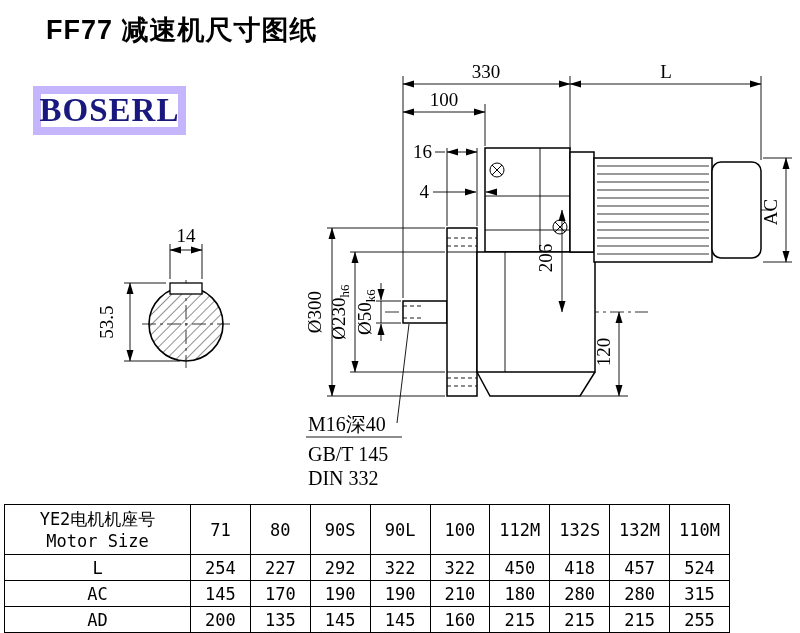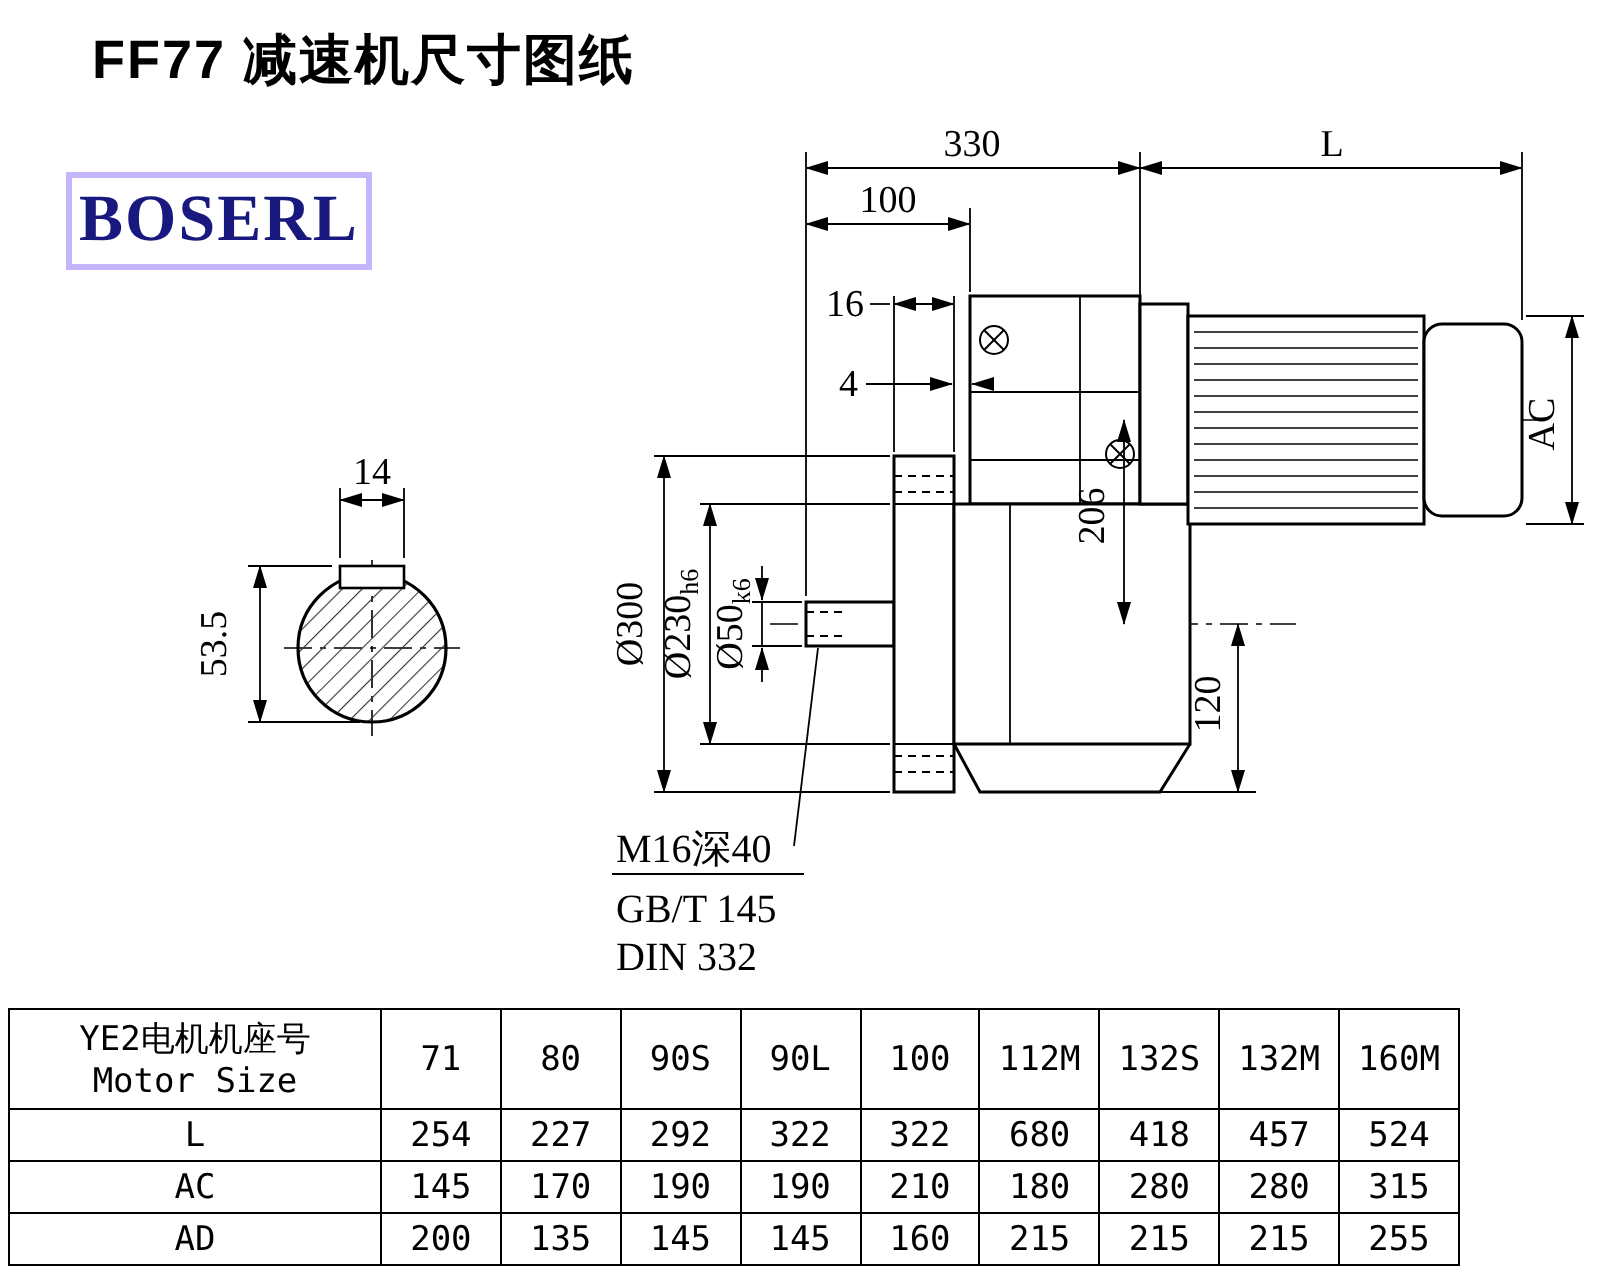--- a/index.html
+++ b/index.html
@@ -8,21 +8,21 @@
   #canvas { position:relative; width:800px; height:633px; background:#fff; overflow:hidden; }
 
   #title {
     position:absolute; left:46px; top:12px;
     font-size:27px; font-weight:bold; color:#000; letter-spacing:1px;
     font-family:"Liberation Sans", sans-serif;
     text-align:center;
   }
   #logo {
     position:absolute; left:33px; top:86px; width:153px; height:49px;
-    border:3px solid #c4b5fd; background:#fff;
+    border:8px solid #c4b5fd; background:#fff;
     display:flex; align-items:center; justify-content:center;
   }
   #logo span {
     font-family:"Liberation Serif", serif; font-size:33px; font-weight:600;
     color:#18187e; letter-spacing:1px;
   }
 
   #drawing { position:absolute; left:0; top:0; }
   #drawing text { font-family:"Liberation Serif", serif; fill:#000; }
   .dimtext { font-size:19px; }
@@ -241,30 +241,30 @@
         <div>Motor Size</div>
       </th>
       <th>71</th>
       <th>80</th>
       <th>90S</th>
       <th>90L</th>
       <th>100</th>
       <th>112M</th>
       <th>132S</th>
       <th>132M</th>
-      <th>160M</th>
+      <th>110M</th>
     </tr>
     <tr class="data">
       <td>L</td>
       <td>254</td>
       <td>227</td>
       <td>292</td>
       <td>322</td>
       <td>322</td>
-      <td>680</td>
+      <td>450</td>
       <td>418</td>
       <td>457</td>
       <td>524</td>
     </tr>
     <tr class="data">
       <td>AC</td>
       <td>145</td>
       <td>170</td>
       <td>190</td>
       <td>190</td>

